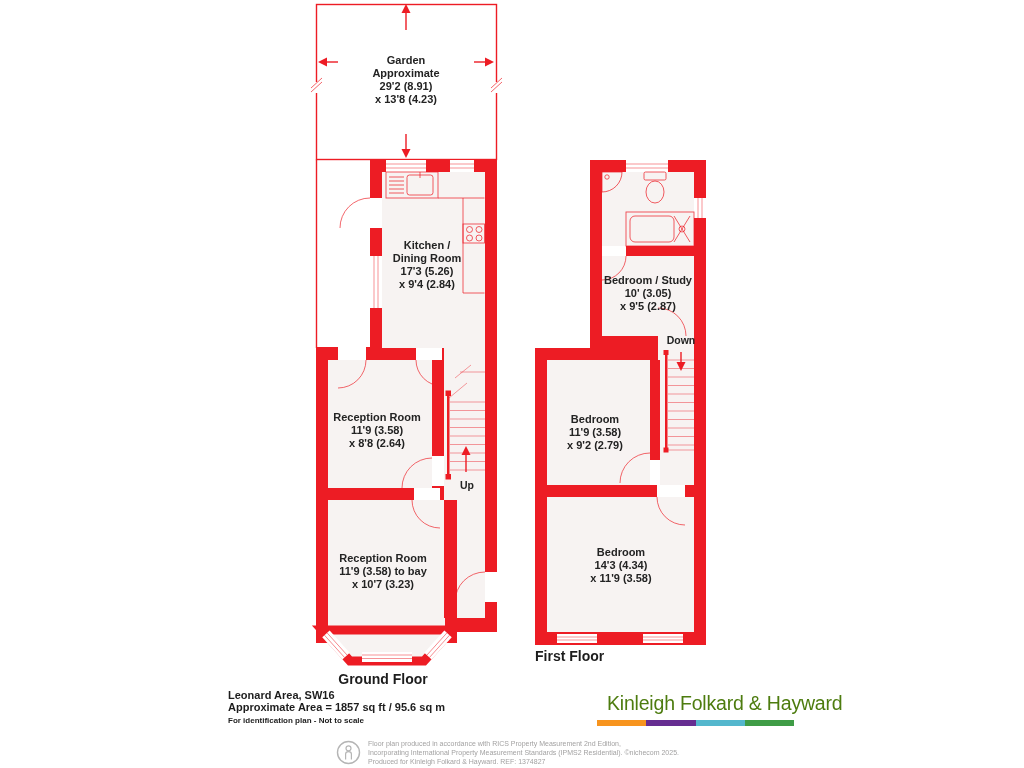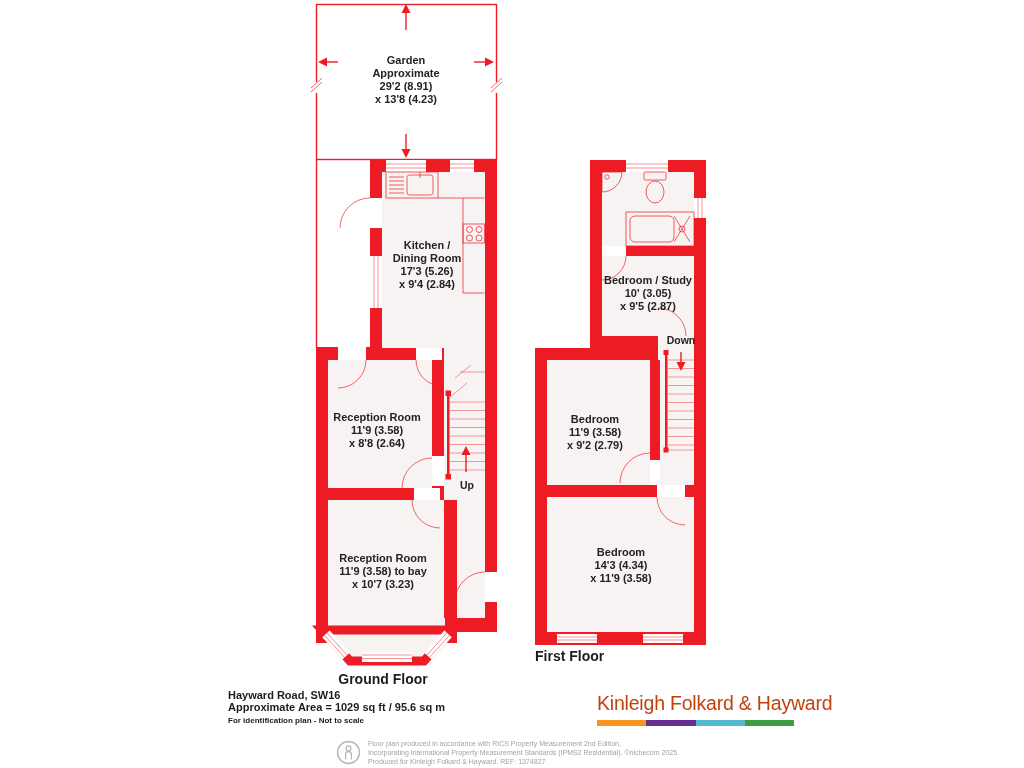--- a/index.html
+++ b/index.html
@@ -289,26 +289,26 @@
     <g>
       <text class="roomlabel" x="621" y="556">Bedroom</text>
       <text class="roomlabel" x="621" y="569">14'3 (4.34)</text>
       <text class="roomlabel" x="621" y="582">x 11'9 (3.58)</text>
     </g>
     <text class="floorlabel start" x="535" y="661">First Floor</text>
   </g>
 </svg>
 
 <div class="addr">
-  <div class="l1">Hayward Road, SW16</div>
-  <div class="l2">Approximate Area = 1029 sq ft / 95.6 sq m</div>
+  <div class="l1">Leonard Area, SW16</div>
+  <div class="l2">Approximate Area = 1857 sq ft / 95.6 sq m</div>
   <div class="l3">For identification plan - Not to scale</div>
 </div>
 
-<div class="logo" style="color: #c2410c;">Kinleigh Folkard &amp; Hayward</div>
+<div class="logo" style="color: #4d7c0f; margin-left: 10px;">Kinleigh Folkard &amp; Hayward</div>
 <div class="bar">
   <span style="background: rgb(247, 148, 30);"></span>
   <span style="background: rgb(102, 45, 145);"></span>
   <span style="background: rgb(84, 183, 205);"></span>
   <span style="background: rgb(63, 156, 70);"></span>
 </div>
 
 <svg class="personicon" viewBox="0 0 25 25">
   <circle cx="12.5" cy="12.5" r="11" fill="none" stroke="#b5b5b5" stroke-width="1.4"></circle>
   <circle cx="12.5" cy="8.3" r="2.5" fill="none" stroke="#b5b5b5" stroke-width="1.2"></circle>

